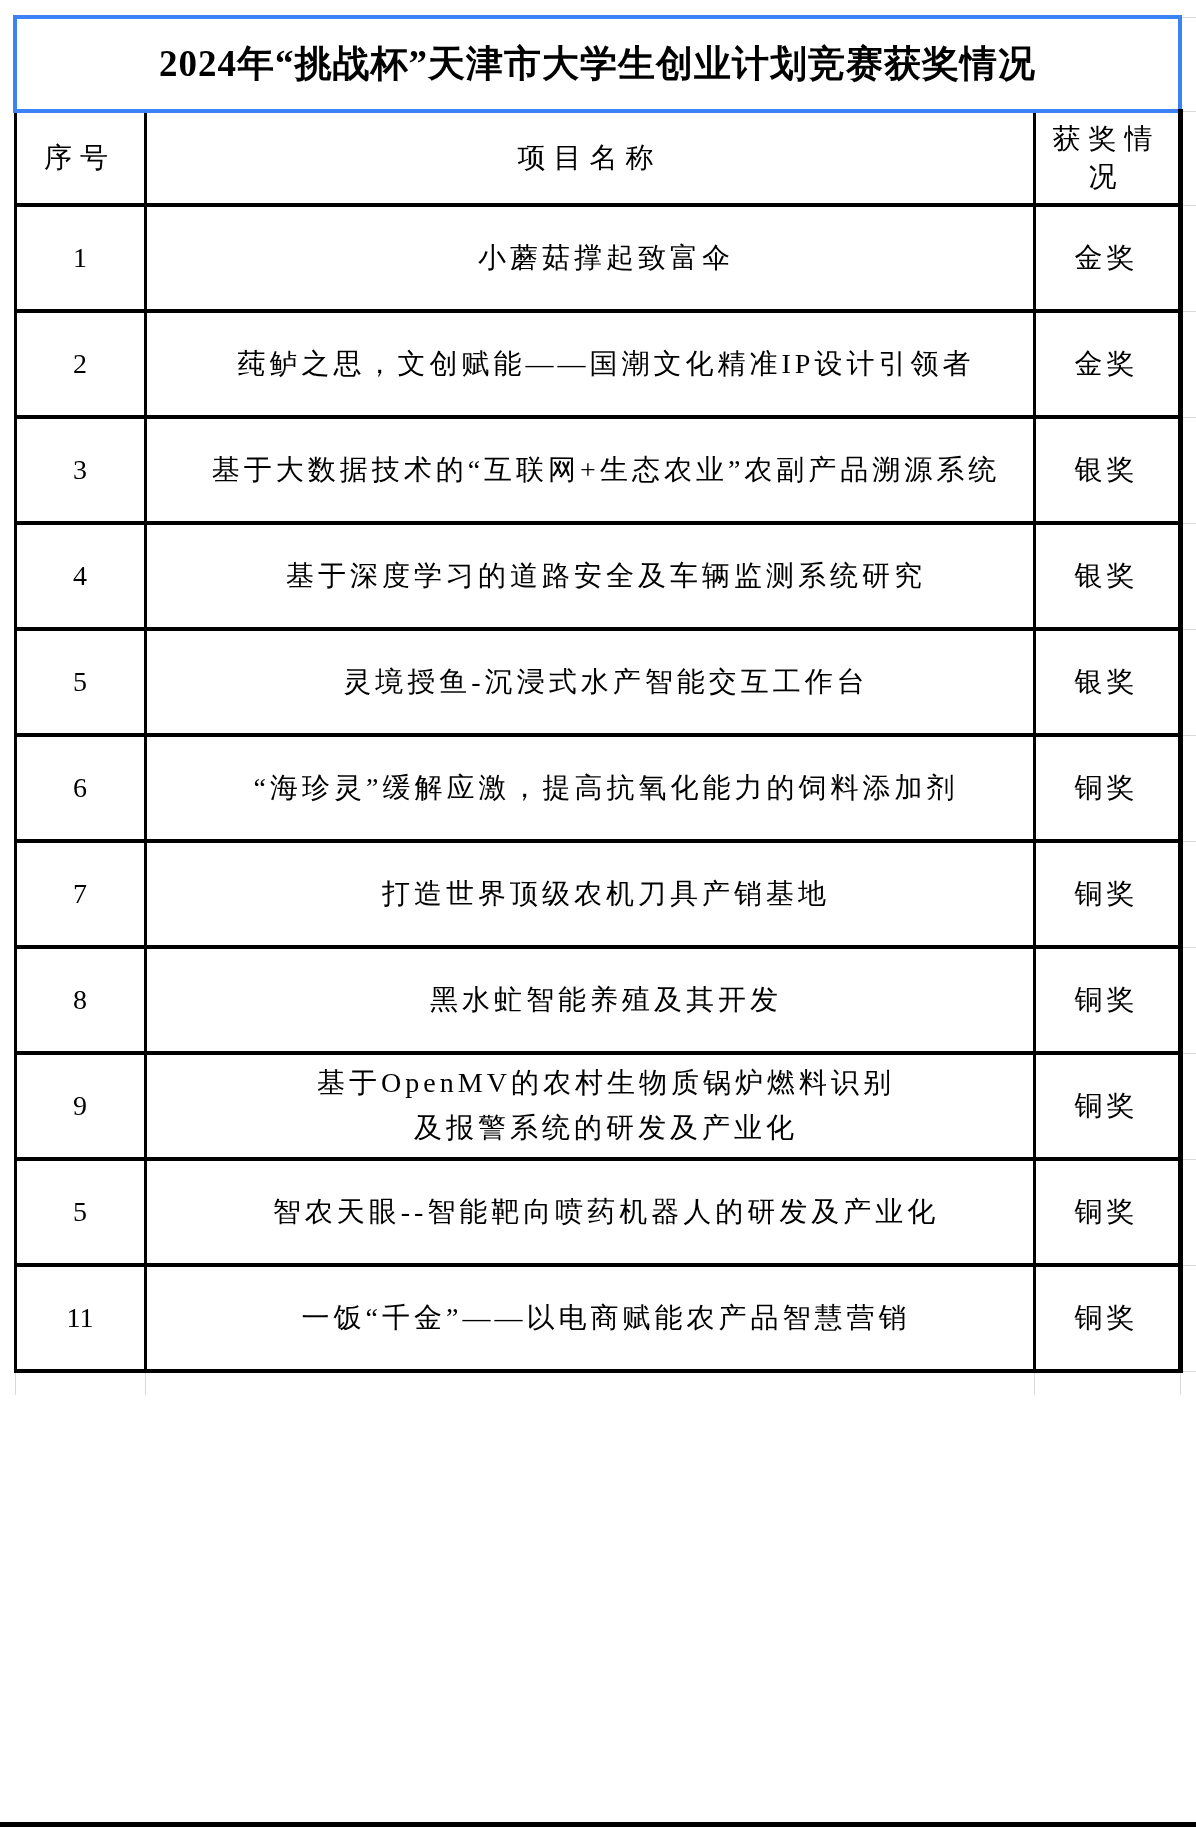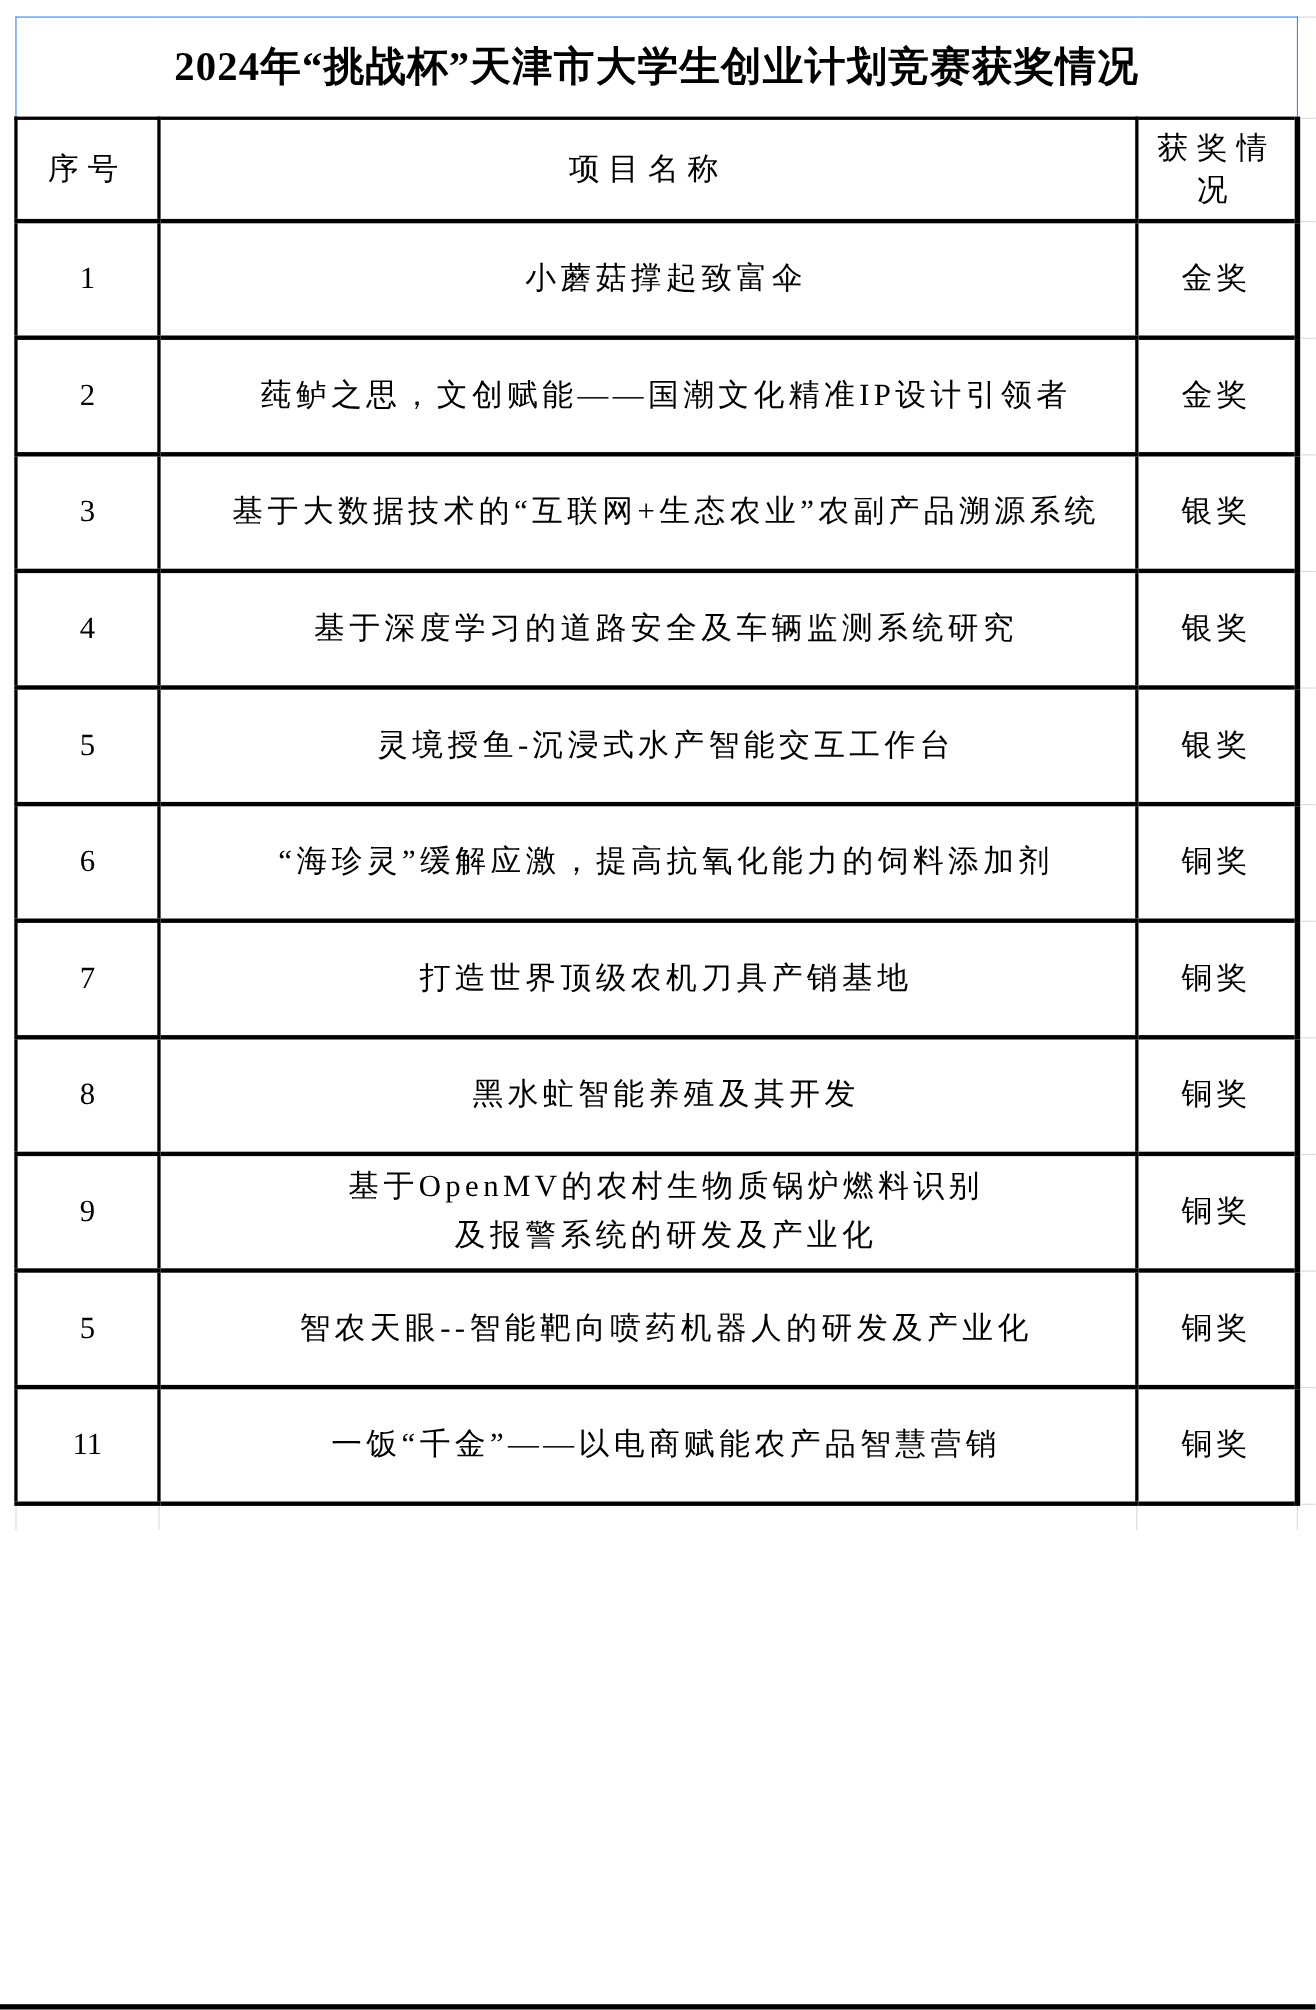--- a/index.html
+++ b/index.html
@@ -31,21 +31,21 @@
   td {
     padding: 0;
     margin: 0;
     text-align: center;
     vertical-align: middle;
     overflow: hidden;
   }
   
   .title-cell {
     height: 90px;
-    border: 1px solid #3b82f6;
+    border: 4px solid #3b82f6;
     font-size: 37px;
     font-weight: bold;
     letter-spacing: 1px;
   }
   
   .hcell {
     height: 90px;
     border: 3px solid #000;
     border-bottom-width: 4px;
     font-size: 28px;

